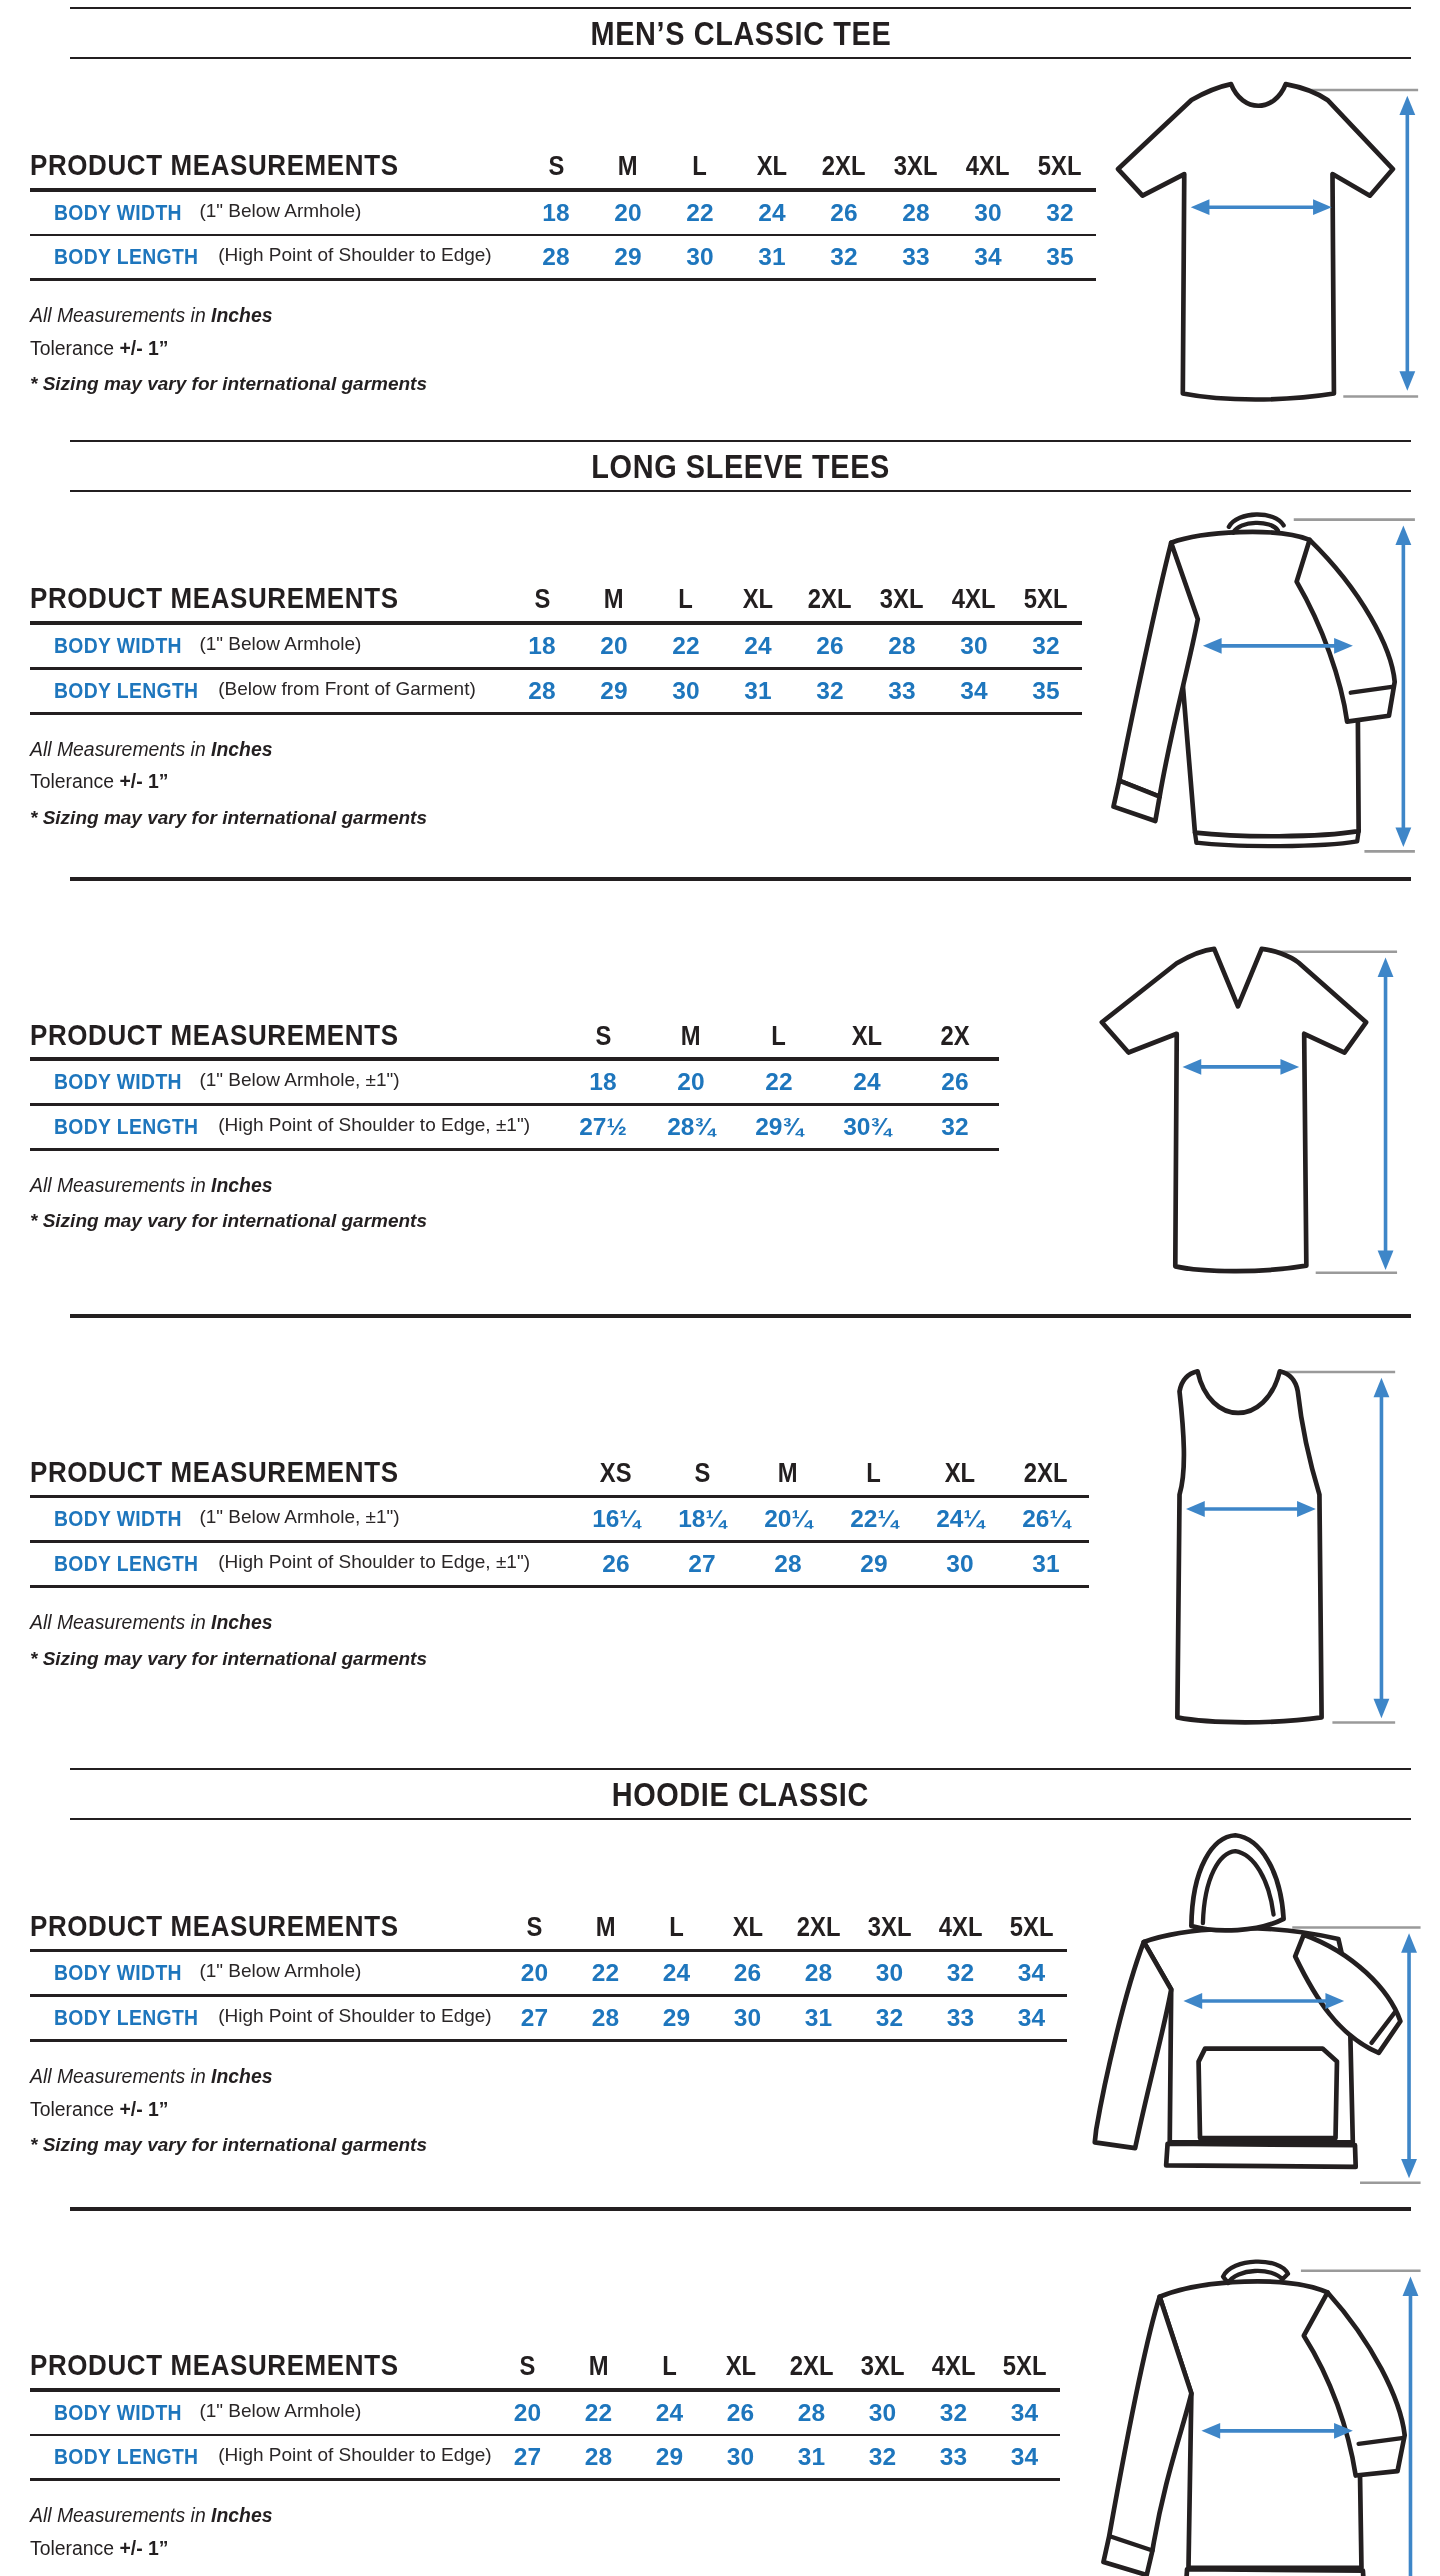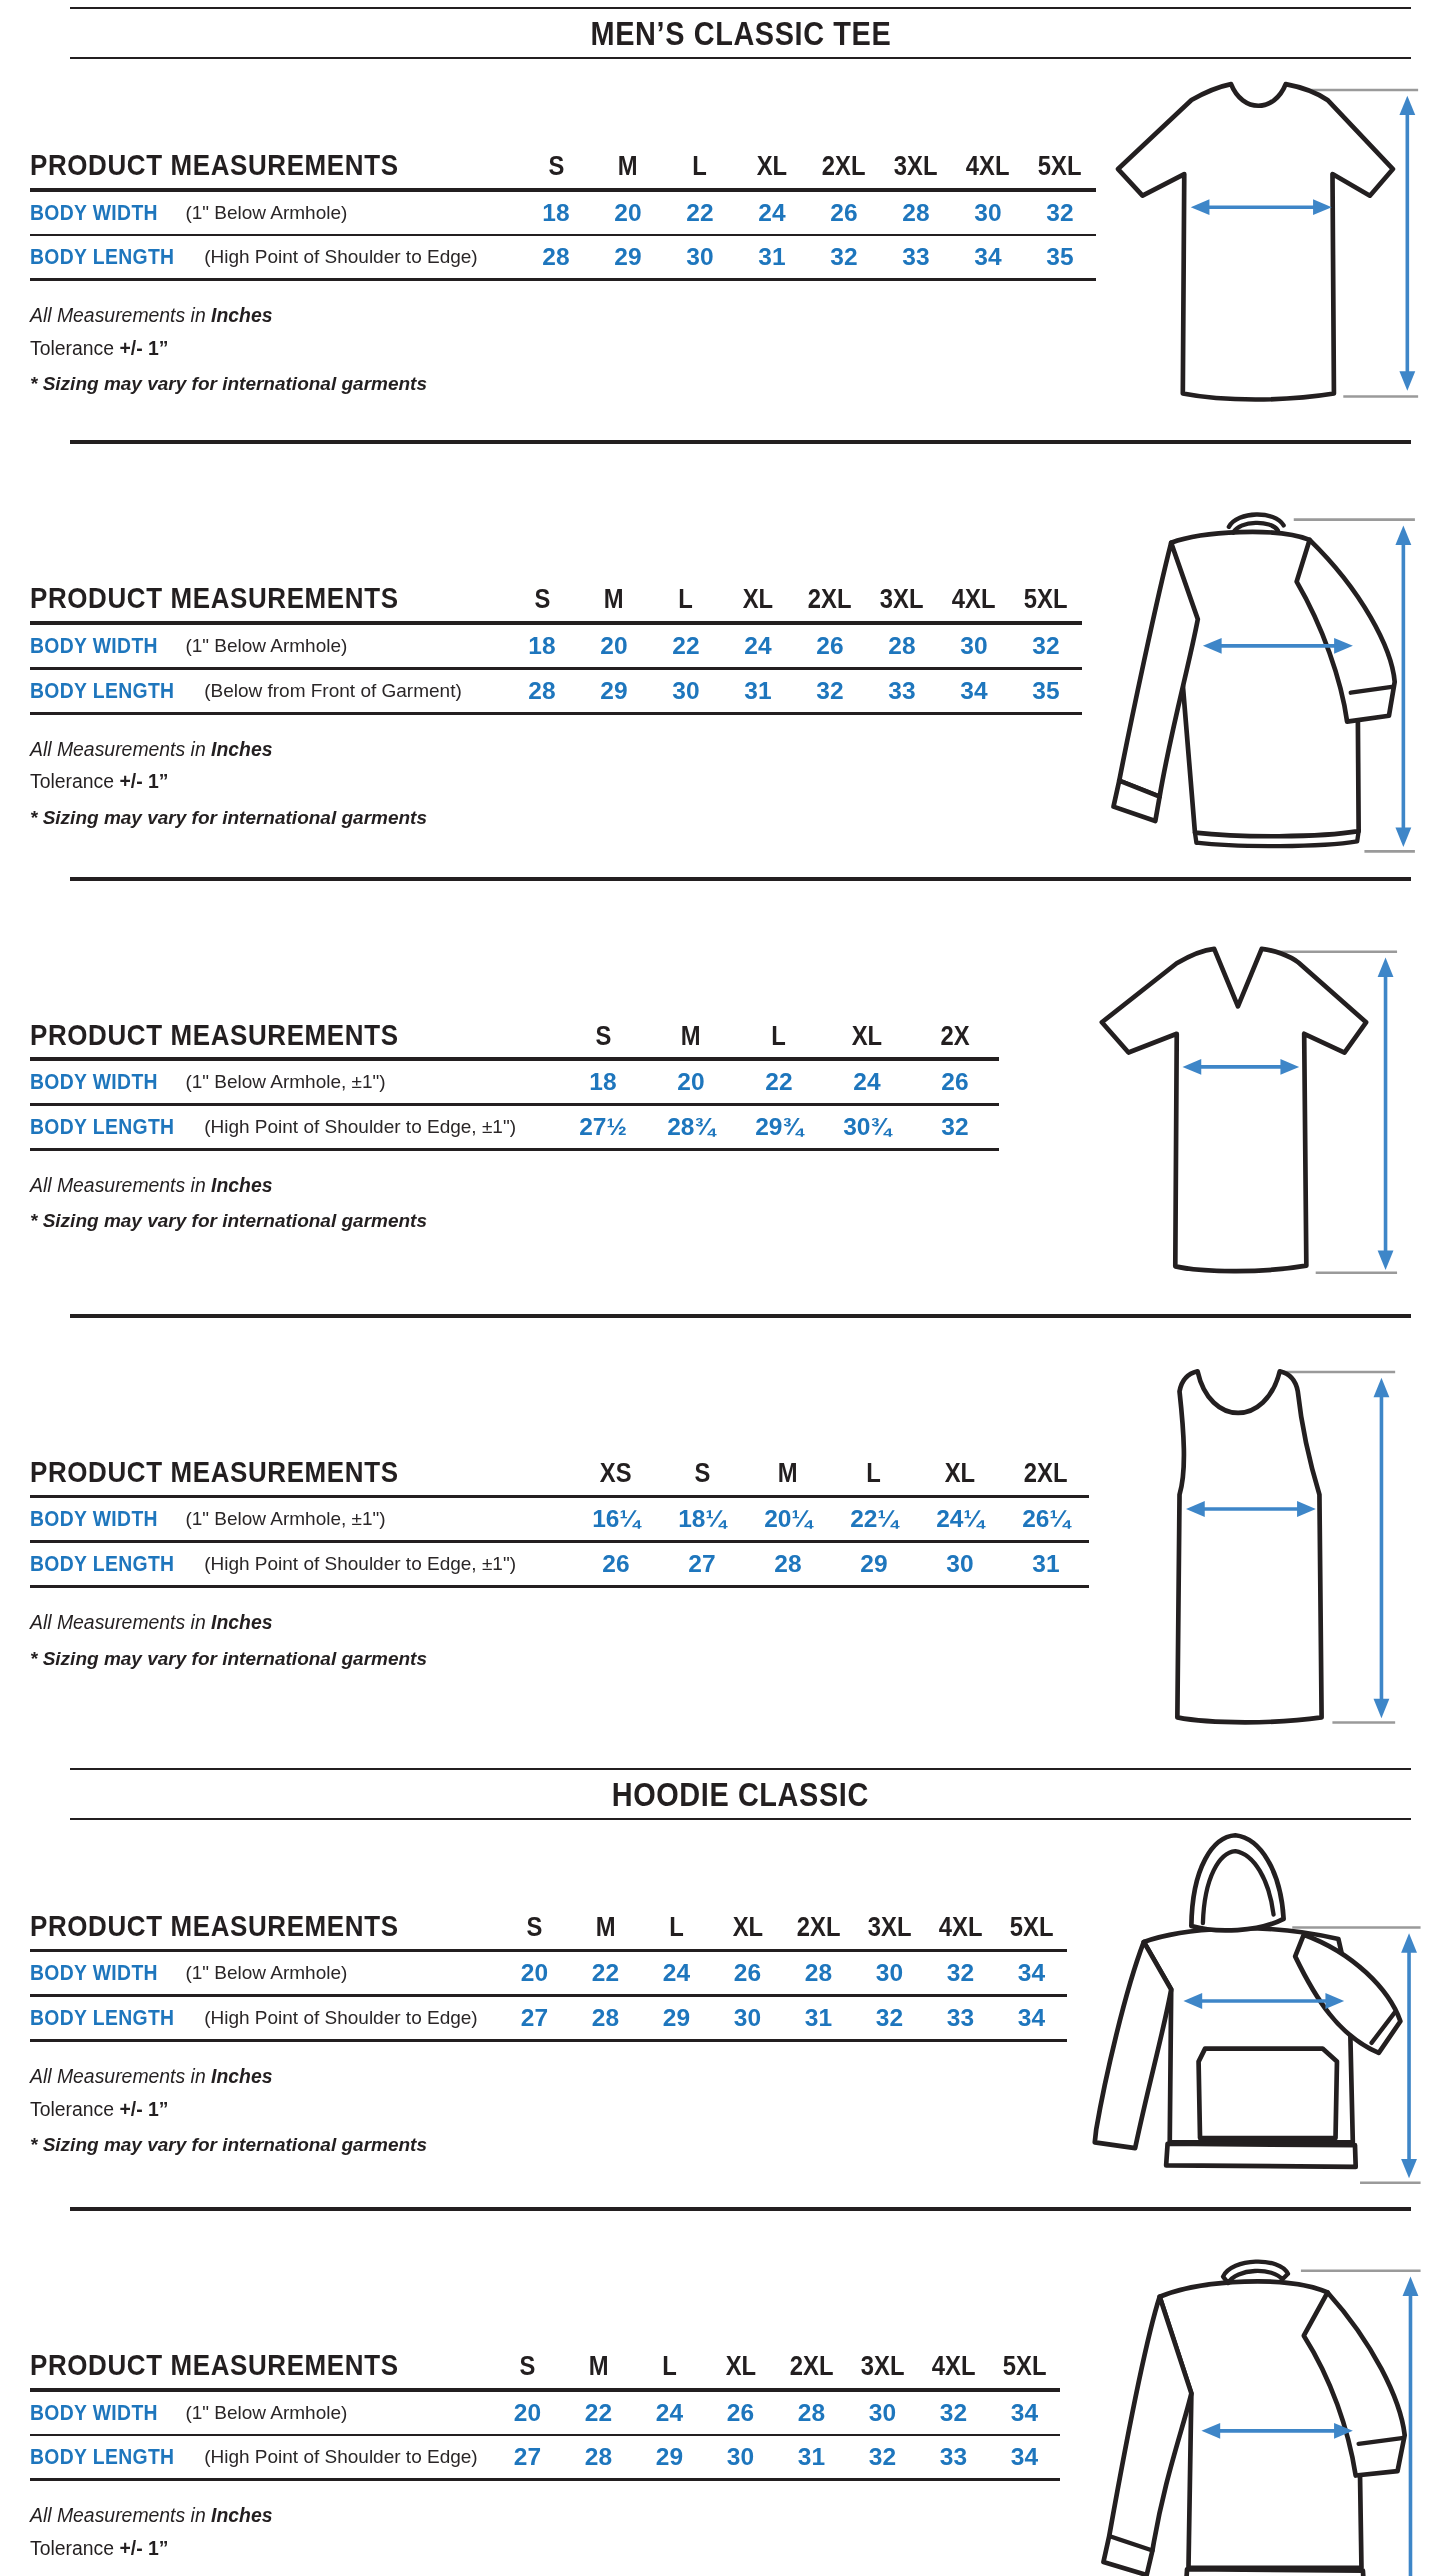--- a/index.html
+++ b/index.html
@@ -12,21 +12,21 @@
   .cond{display:inline-block;transform:scaleX(.85);transform-origin:center;}
   .cond-left{display:inline-block;transform:scaleX(.88);transform-origin:left center;}
   .tablewrap{position:absolute;left:30px;top:129px;}
   .grid{display:grid;align-items:center;}
   .thead{align-items:end;height:46px;padding-bottom:5.8px;}
   .th{font-weight:700;font-size:29.5px;letter-spacing:0.7px;white-space:nowrap;}
   .size-th{text-align:center;font-weight:700;font-size:28px;}
   .rule{height:3.6px;background:var(--ink,#231f20);}
   .rule.thin{height:2.9px;}
   .row{height:42px;}
-  .rowlabel{display:flex;align-items:center;gap:10px;white-space:nowrap;}
+  .rowlabel{display:flex;align-items:flex-start;white-space:nowrap;margin-left:24px;}
   .blabel{color:var(--blue,#1e76bd);font-weight:700;font-size:22px;letter-spacing:0.4px;}
   .bdesc{font-size:19px;color:#2a2627;}
   .val{text-align:center;color:var(--blue,#1e76bd);font-weight:700;font-size:24.5px;}
   .note{font-size:19.4px;margin:9.4px 0 0;}
   .note.first{margin-top:23px;font-style:italic;}
   .note b{font-weight:700;}
   .note.sizing{font-style:italic;font-weight:700;margin-top:13.7px;font-size:19px;}
   .illus{position:absolute;}
 </style>
 </head>
@@ -99,20 +99,21 @@
           </g>
           <g>
             <line x1="441" y1="60" x2="441" y2="426" stroke="#3e86c8" stroke-width="5"></line>
             <polygon fill="#3e86c8" points="441,38 430,65 452,65"></polygon>
             <polygon fill="#3e86c8" points="441,448 430,421 452,421"></polygon>
           </g>
         </svg></div>
     </div>
     <div class="section" style="height: 429px;">
     <div class="hr top"></div>
+    <div class="title"><span class="cond">LONG SLEEVE TEES</span></div>
     <div class="hr"></div>
     <div class="tablewrap" style="width:1052px">
       <div class="grid thead" style="grid-template-columns:1fr repeat(8, 72px);width:1052px;">
         <div class="th"><span class="cond-left">PRODUCT MEASUREMENTS</span></div>
         <div class="size-th"><span class="cond">S</span></div>
           <div class="size-th"><span class="cond">M</span></div>
           <div class="size-th"><span class="cond">L</span></div>
           <div class="size-th"><span class="cond">XL</span></div>
           <div class="size-th"><span class="cond">2XL</span></div>
           <div class="size-th"><span class="cond">3XL</span></div>

